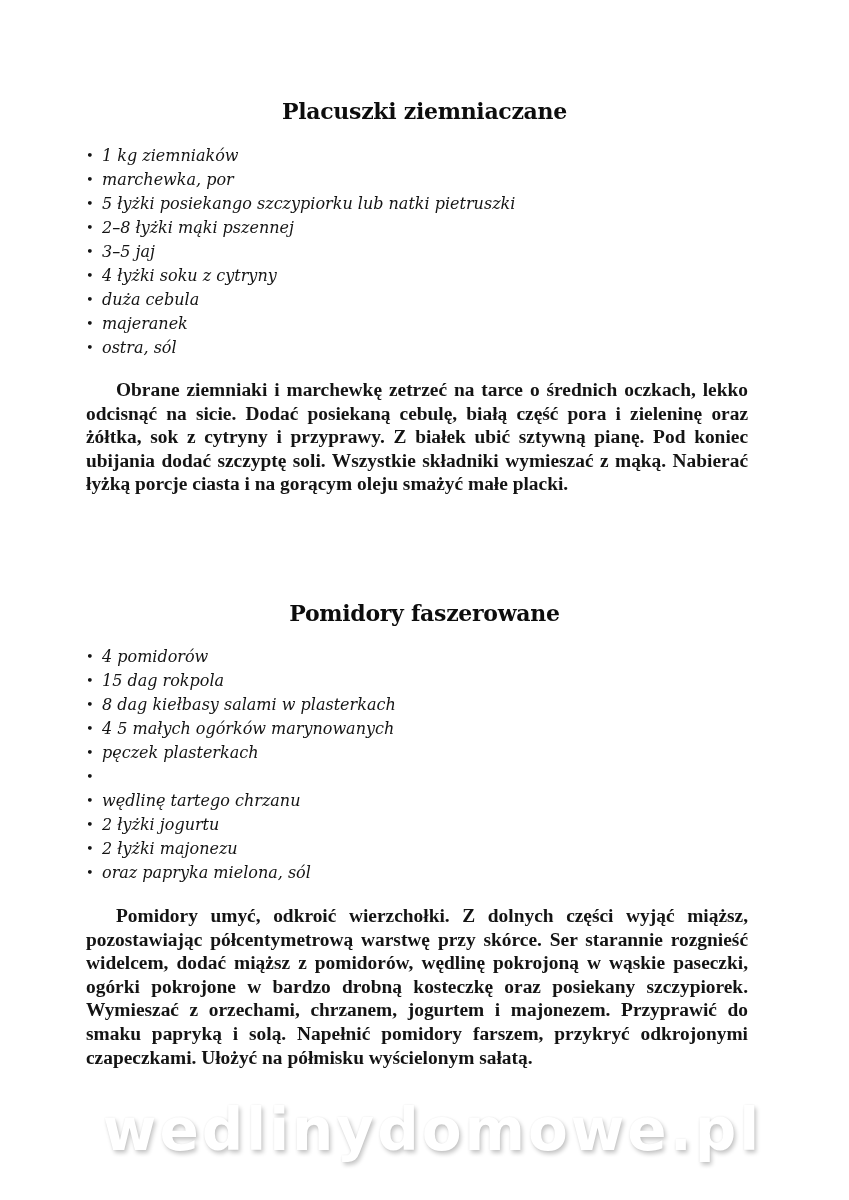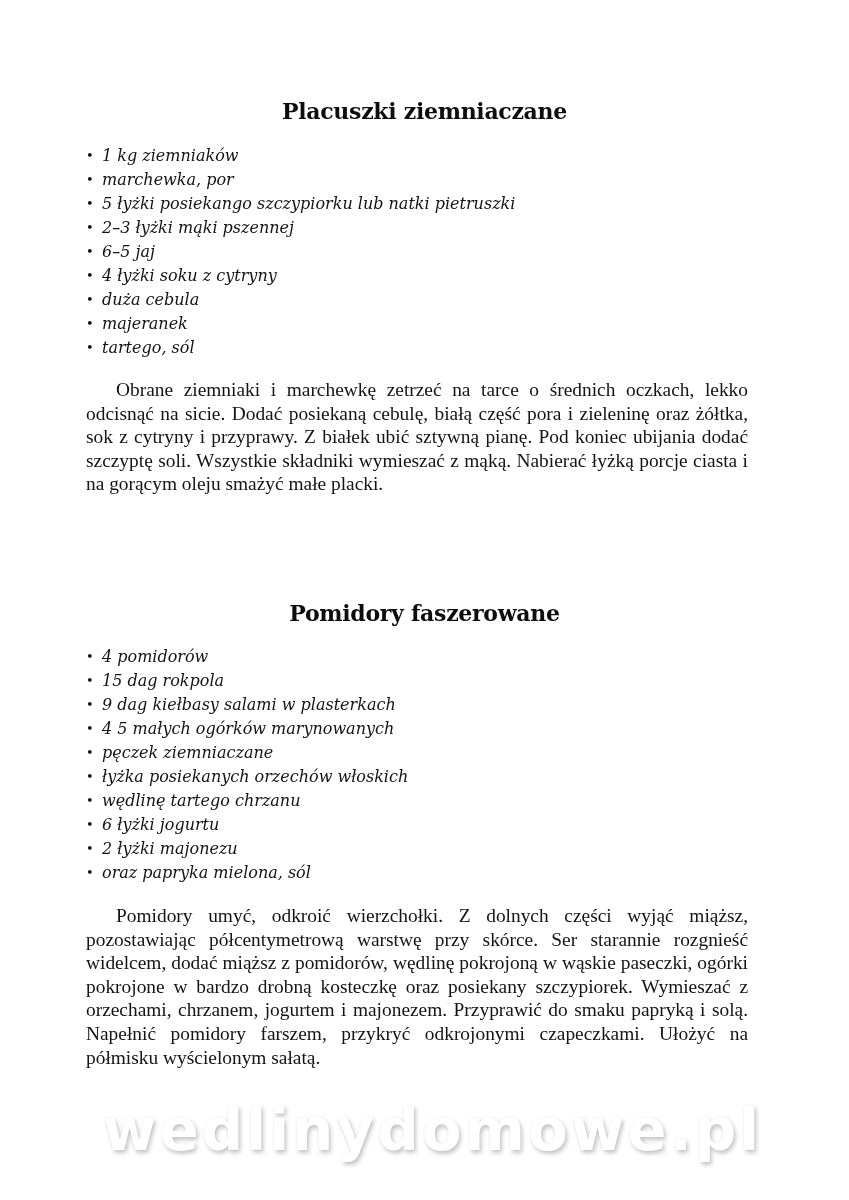--- a/index.html
+++ b/index.html
@@ -62,20 +62,21 @@
       left: 86px;
       width: 662px;
       margin: 0;
       font-family: "Liberation Serif", serif;
       font-size: 19.4px;
       line-height: 23.6px;
       text-align: justify;
       text-indent: 30px;
       color: #141414;
       hyphens: manual;
+      font-weight: bold;
     }
     .watermark {
       position: absolute;
       left: 0;
       top: 1088px;
       width: 849px;
       text-align: center;
       font-family: "DejaVu Sans", sans-serif;
       font-weight: bold;
       font-size: 58px;
@@ -89,41 +90,41 @@
 <body>
 
 <div class="page">
 
   <h2 class="recipe-title" style="top:98px;">Placuszki ziemniaczane</h2>
 
   <ul class="ingredients" style="top:144px;">
     <li><span class="bullet">•</span><span>1 kg ziemniaków</span></li>
     <li><span class="bullet">•</span><span>marchewka, por</span></li>
     <li><span class="bullet">•</span><span>5 łyżki posiekango szczypiorku lub natki pietruszki</span></li>
-    <li><span class="bullet">•</span><span>2–3 łyżki mąki pszennej</span></li>
-    <li><span class="bullet">•</span><span>6–5 jaj</span></li>
+    <li><span class="bullet">•</span><span>2–8 łyżki mąki pszennej</span></li>
+    <li><span class="bullet">•</span><span>3–5 jaj</span></li>
     <li><span class="bullet">•</span><span>4 łyżki soku z cytryny</span></li>
     <li><span class="bullet">•</span><span>duża cebula</span></li>
     <li><span class="bullet">•</span><span>majeranek</span></li>
-    <li><span class="bullet">•</span><span>tartego, sól</span></li>
+    <li><span class="bullet">•</span><span>ostra, sól</span></li>
   </ul>
 
   <p class="method" style="top:378px;">Obrane ziemniaki i marchewkę zetrzeć na tarce o średnich oczkach, lekko odcisnąć na sicie. Dodać posiekaną cebulę, białą część pora i zie­leninę oraz żółtka, sok z cytryny i przyprawy. Z białek ubić sztywną pianę. Pod koniec ubijania dodać szczyptę soli. Wszystkie składniki wymieszać z mąką. Nabierać łyżką porcje ciasta i na gorącym oleju sma­żyć małe placki.</p>
 
   <h2 class="recipe-title" style="top:600px;">Pomidory faszerowane</h2>
 
   <ul class="ingredients" style="top:645px;">
     <li><span class="bullet">•</span><span>4 pomidorów</span></li>
     <li><span class="bullet">•</span><span>15 dag rokpola</span></li>
-    <li><span class="bullet">•</span><span>9 dag kiełbasy salami w plasterkach</span></li>
+    <li><span class="bullet">•</span><span>8 dag kiełbasy salami w plasterkach</span></li>
     <li><span class="bullet">•</span><span>4  5 małych ogórków marynowanych</span></li>
-    <li><span class="bullet">•</span><span>pęczek ziemniaczane</span></li>
-    <li><span class="bullet">•</span><span>łyżka posiekanych orzechów włoskich</span></li>
+    <li><span class="bullet">•</span><span>pęczek plasterkach</span></li>
+    <li><span class="bullet">•</span></li>
     <li><span class="bullet">•</span><span>wędlinę tartego chrzanu</span></li>
-    <li><span class="bullet">•</span><span>6 łyżki jogurtu</span></li>
+    <li><span class="bullet">•</span><span>2 łyżki jogurtu</span></li>
     <li><span class="bullet">•</span><span>2 łyżki majonezu</span></li>
     <li><span class="bullet">•</span><span>oraz papryka mielona, sól</span></li>
   </ul>
 
   <p class="method" style="top:904px;">Pomidory umyć, odkroić wierzchołki. Z dolnych części wyjąć miąższ, pozostawiając półcentymetrową warstwę przy skórce. Ser starannie rozgnieść widelcem, dodać miąższ z pomidorów, wędlinę pokrojoną w wąskie paseczki, ogórki pokrojone w bardzo drobną kosteczkę oraz posiekany szczypiorek. Wymieszać z orzechami, chrzanem, jogurtem i majonezem. Przyprawić do smaku papryką i solą. Napełnić pomidory farszem, przykryć odkrojonymi czapeczkami. Ułożyć na półmisku wy­ścielonym sałatą.</p>
 
   <div class="watermark">wedlinydomowe.pl</div>
 </div>
 
 </body></html>

